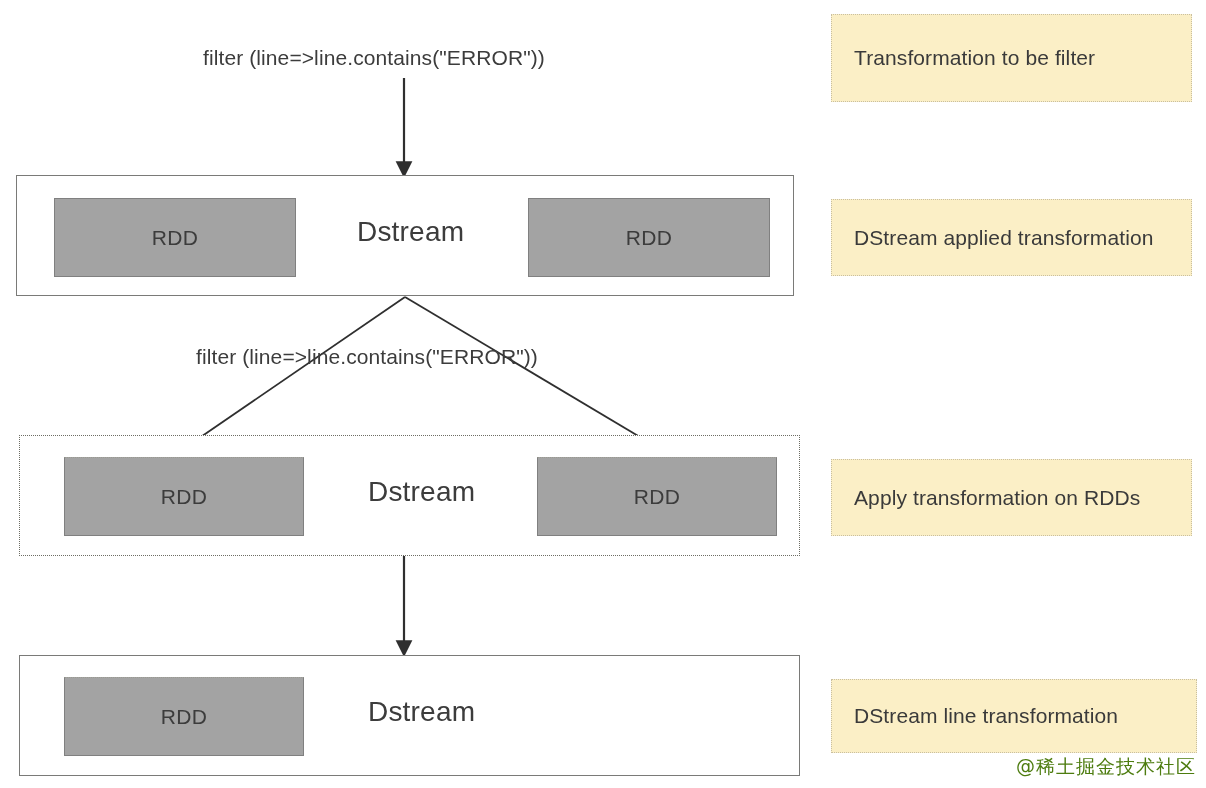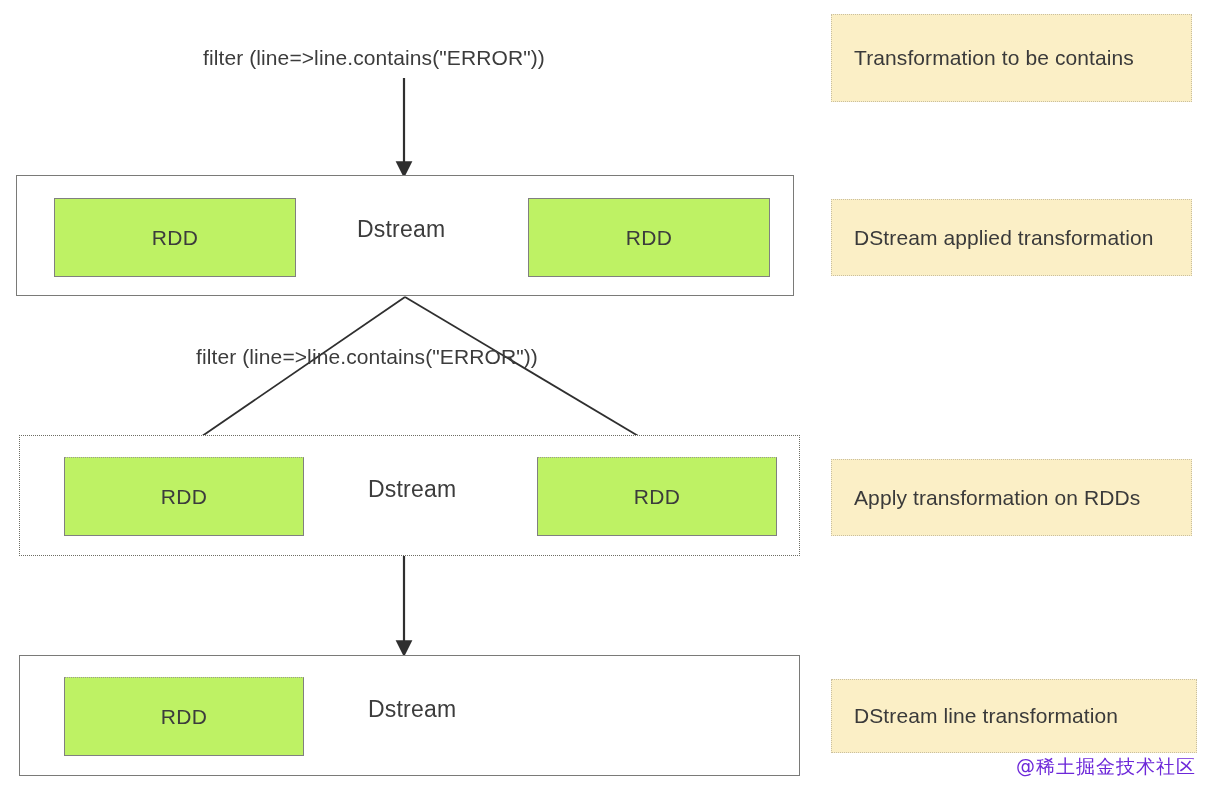--- a/index.html
+++ b/index.html
@@ -37,28 +37,28 @@
   .dstream-container {
     background: #ffffff;
     border: 1px solid #7a7a78;
   }
   .dstream-container.dotted {
     border: 1px dotted #6d6d64;
   }
   .dstream-label {
     position: absolute;
     color: #3c3c3c;
-    font-size: 23px;
+    font-size: 28px;
     letter-spacing: 0.2px;
     white-space: nowrap;
   }
 
   
   .rdd-box {
-    background: #bef264;
+    background: #a3a3a3;
     border: 1px solid #808080;
     display: flex;
     align-items: center;
     justify-content: center;
   }
   .rdd-box.dotted-top {
     border-top: 1px dotted #9a9a92;
   }
   .rdd-label {
     color: #3c3c3c;
@@ -87,21 +87,21 @@
   .legend-label {
     color: #3a3a3a;
     font-size: 21px;
     white-space: nowrap;
     letter-spacing: 0.1px;
   }
 
   
   .watermark {
     position: absolute;
-    color: #6d28d9;
+    color: #4d7c0f;
     font-size: 19px;
     letter-spacing: 1px;
     white-space: nowrap;
     font-family: "DejaVu Sans", "Liberation Sans", sans-serif;
   }
 </style>
 </head>
 <body>
 
 <div id="canvas">
@@ -163,21 +163,21 @@
   <div class="dstream-container abs" style="left:19px; top:655px; width:781px; height:121px;">
 
     <div class="rdd-box dotted-top abs" style="left:44px; top:21px; width:240px; height:79px;">
       <span class="rdd-label">RDD</span>
     </div>
 
     <div class="dstream-label" style="left:348px; top:40px;">Dstream</div>
   </div>
 
   <div class="legend-box abs" style="left:831px; top:14px; width:361px; height:88px;">
-    <span class="legend-label">Transformation to be contains</span>
+    <span class="legend-label">Transformation to be filter</span>
   </div>
 
   <div class="legend-box abs" style="left:831px; top:199px; width:361px; height:77px;">
     <span class="legend-label">DStream applied transformation</span>
   </div>
 
   <div class="legend-box abs" style="left:831px; top:459px; width:361px; height:77px;">
     <span class="legend-label">Apply transformation on RDDs</span>
   </div>
 

